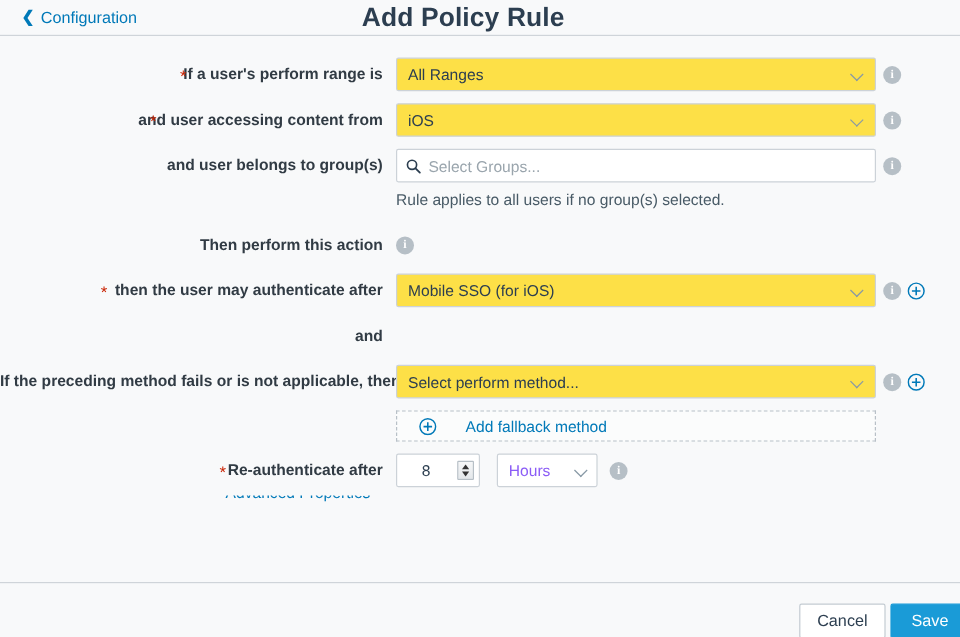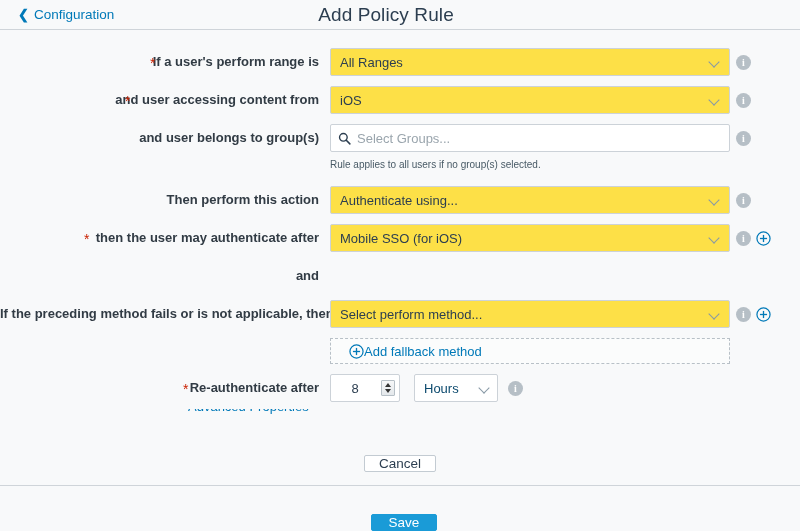--- a/index.html
+++ b/index.html
@@ -46,23 +46,23 @@
     display: inline-block;
     transform: translateY(-0.5px);
   }
 
   .page-title {
     position: absolute;
     left: 0; right: 0;
     top: 50%;
     transform: translateY(-50%);
     text-align: center;
-    font-size: 19px;
+    font-size: 22px;
     color: #2c3e50;
-    font-weight: 400;
+    font-weight: 700;
     letter-spacing: .1px;
     pointer-events: none;
     padding-right: 28px;
   }
 
   
   .form-area {
     padding-top: 18px;
   }
 
@@ -146,21 +146,21 @@
     gap: 6px;
     cursor: text;
   }
   .searchfield .ph {
     color: #9aa5ad;
     font-size: 13px;
   }
   .searchfield svg { flex: 0 0 13px; }
 
   .hint {
-    font-size: 10px;
+    font-size: 13px;
     color: #485a66;
     padding-top: 1px;
   }
 
   
   .info {
     width: 15px; height: 15px;
     border-radius: 50%;
     background: #b6bfc6;
     color: #fff;
@@ -202,21 +202,21 @@
 
   
   .dashed-box {
     width: 400px;
     height: 26px;
     border: 1px dashed #b8c0c7;
     background: #fbfcfc;
     display: flex;
     align-items: center;
     padding-left: 18px;
-    gap: 0;
+    gap: 24px;
     cursor: pointer;
     margin-top: 6px;
   }
   .dashed-box .lbl {
     color: #0079b8;
     font-size: 13px;
   }
 
   
   .stepper {
@@ -260,21 +260,21 @@
   .unit-sel {
     width: 84px;
     height: 28px;
     background: #fff;
     border: 1px solid #ccd2d8;
     border-radius: 2px;
     display: flex;
     align-items: center;
     padding: 0 6px 0 9px;
     font-size: 13px;
-    color: #0c4a6e;
+    color: #8b5cf6;
     cursor: pointer;
     margin-left: 8px;
   }
   .unit-sel .txt { flex: 1; }
   .unit-sel .caret { width: 12px; height: 12px; position: relative; flex: 0 0 12px;}
   .unit-sel .caret::before {
     content: "";
     position: absolute;
     left: 1px; top: 2px;
     width: 7px; height: 7px;
@@ -303,22 +303,21 @@
   .footer {
     position: absolute;
     left: 0; right: 0; bottom: 0;
     height: 46px;
     background: #f8f9fa;
     border-top: 1px solid #cfd4d9;
     display: flex;
     align-items: center;
     justify-content: flex-end;
     padding-right: 0;
-    gap: 24px;
-    flex-direction: column;
+    gap: 4px;
   }
   .btn {
     height: 29px;
     min-width: 66px;
     border-radius: 2px;
     font-size: 13.5px;
     display: inline-flex;
     align-items: center;
     justify-content: center;
     cursor: pointer;
@@ -400,24 +399,20 @@
     <div class="ctrl-col">
       <div class="hint">Rule applies to all users if no group(s) selected.</div>
     </div>
   </div>
 
   <div class="row">
     <div class="label-col">
       <span>Then perform this action</span>
     </div>
     <div class="ctrl-col">
-      <div class="sel">
-        <span class="txt">Authenticate using...</span>
-        <span class="caret"></span>
-      </div>
       <span class="info">i</span>
     </div>
   </div>
 
   <div class="row">
     <div class="label-col">
       <span class="req" style="left:84px">*</span>
       <span>then the user may authenticate after</span>
     </div>
     <div class="ctrl-col">

